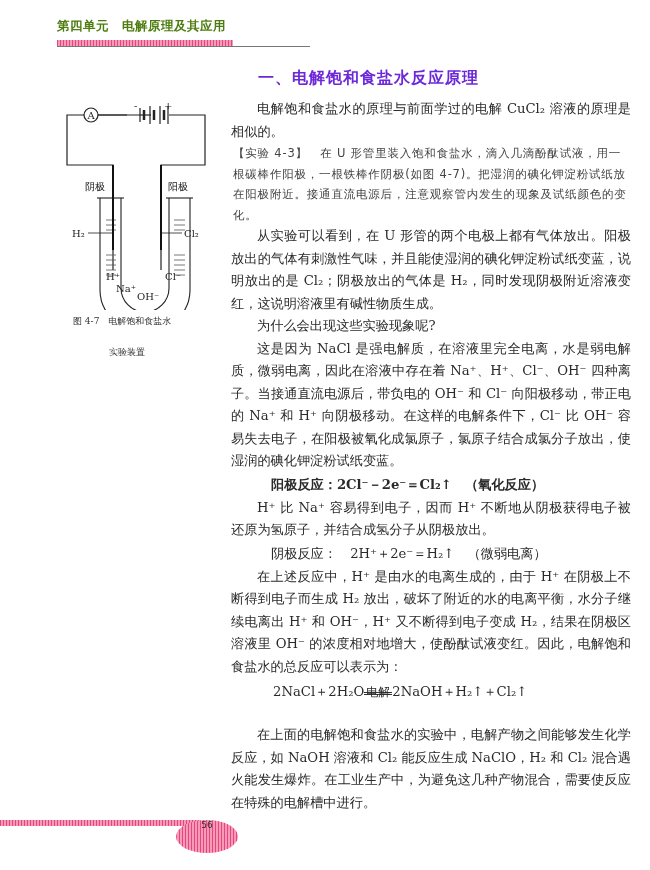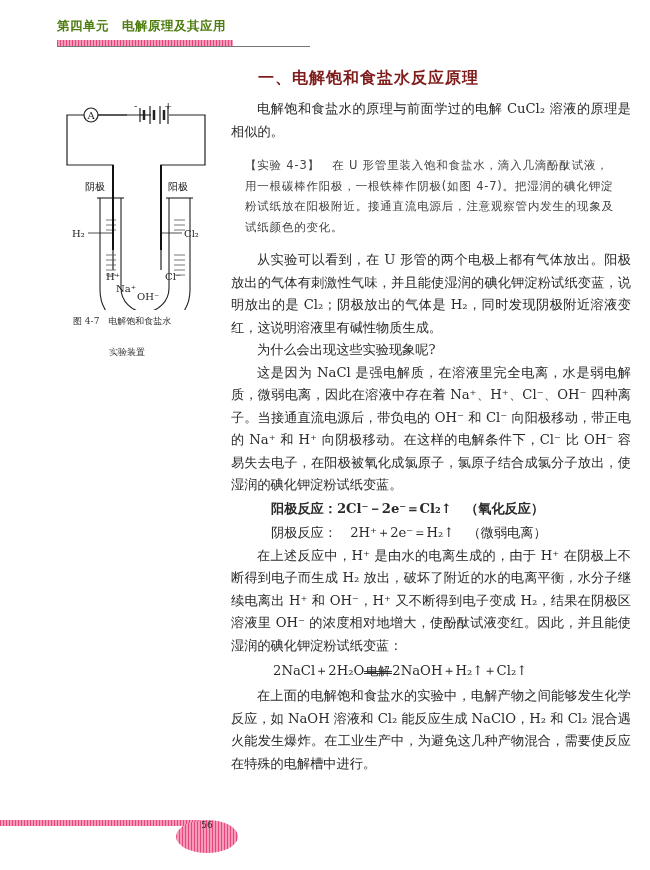--- a/index.html
+++ b/index.html
@@ -11,37 +11,37 @@
   }
 
   
   #header-title { position: absolute; left: 57px; top: 18px; font-family: "DejaVu Sans", "Liberation Sans", sans-serif;
                   font-size: 12.5px; font-weight: bold; letter-spacing: 0.5px; color: #4d7c0f; white-space: pre; }
   #header-bar { position: absolute; left: 57px; top: 40px; width: 176px; height: 6px; }
   #header-line { position: absolute; left: 57px; top: 46px; width: 253px; height: 1px; background: #777; }
 
   
   #section-heading { position: absolute; left: 258px; top: 68px; font-family: "DejaVu Sans", "Liberation Sans", sans-serif;
-                     font-size: 16px; font-weight: bold; color: #7f1d1d; letter-spacing: 1px; }
+                     font-size: 16px; font-weight: bold; color: #6d28d9; letter-spacing: 1px; }
 
   
   #figure { position: absolute; left: 40px; top: 95px; width: 200px; height: 215px; }
   #figure svg { width: 200px; height: 215px; }
   #figure-caption { position: absolute; left: 73px; top: 312px; font-size: 9px; line-height: 19px; color: #333; white-space: pre; }
   #figure-caption .line2 { display: block; padding-left: 36px; margin-top: 12px; }
 
   
   #body-text { position: absolute; left: 231px; top: 98px; width: 400px; }
   .p { font-size: 13.2px; line-height: 22.5px; text-align: justify; margin: 0; }
   .indent { text-indent: 26px; }
   .exp { font-family: "DejaVu Sans", "Liberation Sans", sans-serif; font-size: 11.5px; line-height: 20.5px; color: #444; letter-spacing: 0.8px; }
   .eq { font-size: 13.2px; line-height: 24px; margin: 0; white-space: pre; }
   .eq.anode { padding-left: 40px; font-weight: bold; }
   .eq.cathode { padding-left: 40px; }
-  .eq.total { padding-left: 42px; margin-top: 2px; margin-bottom: 2px; }
+  .eq.total { padding-left: 42px; margin-top: 2px; margin-bottom: 20px; }
   .over { display: inline-block; position: relative; width: 28px; text-align: center; vertical-align: middle; }
   .over .cond { font-size: 12px; position: absolute; top: -10px; left: 0; width: 28px; text-align: center; }
   .over .bar { display: block; border-top: 1px solid #333; border-bottom: 1px solid #333; height: 1px; margin-top: 2px; }
 
   
   #footer-bar { position: absolute; left: 0; top: 820px; width: 200px; height: 6px; }
   #page-oval { position: absolute; left: 176px; top: 820px; width: 62px; height: 33px; border-radius: 50%;
                display: flex; align-items: flex-start; justify-content: center; }
   #page-number { font-family: "DejaVu Sans", "Liberation Sans", sans-serif; font-size: 9px; color: #333; }
 </style>
@@ -122,27 +122,28 @@
     <text x="66" y="185" font-size="10" fill="#222">H⁺</text>
     <text x="76" y="197" font-size="10" fill="#222">Na⁺</text>
     <text x="97" y="205" font-size="10" fill="#222">OH⁻</text>
     <text x="125" y="185" font-size="10" fill="#222">Cl⁻</text>
   </svg>
 </div>
 <div id="figure-caption"><span>图 4-7　电解饱和食盐水</span><span class="line2">实验装置</span></div>
 
 <div id="body-text">
   <p class="p indent">电解饱和食盐水的原理与前面学过的电解 CuCl₂ 溶液的原理是相似的。</p>
-  <p class="exp indent" style="text-indent:0; padding-left:2px; margin:12px;">【实验 4-3】　在 U 形管里装入饱和食盐水，滴入几滴酚酞试液，用一根碳棒作阳极，一根铁棒作阴极(如图 4-7)。把湿润的碘化钾淀粉试纸放在阳极附近。接通直流电源后，注意观察管内发生的现象及试纸颜色的变化。</p>
+  <p class="exp indent" style="text-indent:0; padding-left:2px; margin:0;">【实验 4-3】　在 U 形管里装入饱和食盐水，滴入几滴酚酞试液，用一根碳棒作阳极，一根铁棒作阴极(如图 4-7)。把湿润的碘化钾淀粉试纸放在阳极附近。接通直流电源后，注意观察管内发生的现象及试纸颜色的变化。</p>
   <p class="p indent">从实验可以看到，在 U 形管的两个电极上都有气体放出。阳极放出的气体有刺激性气味，并且能使湿润的碘化钾淀粉试纸变蓝，说明放出的是 Cl₂；阴极放出的气体是 H₂，同时发现阴极附近溶液变红，这说明溶液里有碱性物质生成。</p>
   <p class="p indent">为什么会出现这些实验现象呢?</p>
   <p class="p indent">这是因为 NaCl 是强电解质，在溶液里完全电离，水是弱电解质，微弱电离，因此在溶液中存在着 Na⁺、H⁺、Cl⁻、OH⁻ 四种离子。当接通直流电源后，带负电的 OH⁻ 和 Cl⁻ 向阳极移动，带正电的 Na⁺ 和 H⁺ 向阴极移动。在这样的电解条件下，Cl⁻ 比 OH⁻ 容易失去电子，在阳极被氧化成氯原子，氯原子结合成氯分子放出，使湿润的碘化钾淀粉试纸变蓝。</p>
   <p class="eq anode">阳极反应：2Cl⁻－2e⁻＝Cl₂↑　（氧化反应）</p>
+  <p class="p indent">H⁺ 比 Na⁺ 容易得到电子，因而 H⁺ 不断地从阴极获得电子被还原为氢原子，并结合成氢分子从阴极放出。</p>
   <p class="eq cathode">阴极反应：　2H⁺＋2e⁻＝H₂↑　（微弱电离）</p>
-  <p class="p indent">在上述反应中，H⁺ 是由水的电离生成的，由于 H⁺ 在阴极上不断得到电子而生成 H₂ 放出，破坏了附近的水的电离平衡，水分子继续电离出 H⁺ 和 OH⁻，H⁺ 又不断得到电子变成 H₂，结果在阴极区溶液里 OH⁻ 的浓度相对地增大，使酚酞试液变红。因此，并且能使湿润的碘化钾淀粉试纸变蓝：</p>
+  <p class="p indent">在上述反应中，H⁺ 是由水的电离生成的，由于 H⁺ 在阴极上不断得到电子而生成 H₂ 放出，破坏了附近的水的电离平衡，水分子继续电离出 H⁺ 和 OH⁻，H⁺ 又不断得到电子变成 H₂，结果在阴极区溶液里 OH⁻ 的浓度相对地增大，使酚酞试液变红。因此，电解饱和食盐水的总反应可以表示为：</p>
   <p class="eq total"><span>2NaCl＋2H₂O</span><span class="over"><span class="cond">电解</span><span class="bar"></span></span><span>2NaOH＋H₂↑＋Cl₂↑</span></p>
   <p class="p indent">在上面的电解饱和食盐水的实验中，电解产物之间能够发生化学反应，如 NaOH 溶液和 Cl₂ 能反应生成 NaClO，H₂ 和 Cl₂ 混合遇火能发生爆炸。在工业生产中，为避免这几种产物混合，需要使反应在特殊的电解槽中进行。</p>
 </div>
 
 <div id="footer-bar" class="pink-stripe"></div>
 <div id="page-oval" class="pink-stripe">
   <span id="page-number">56</span>
 </div>
 
 </body></html>

